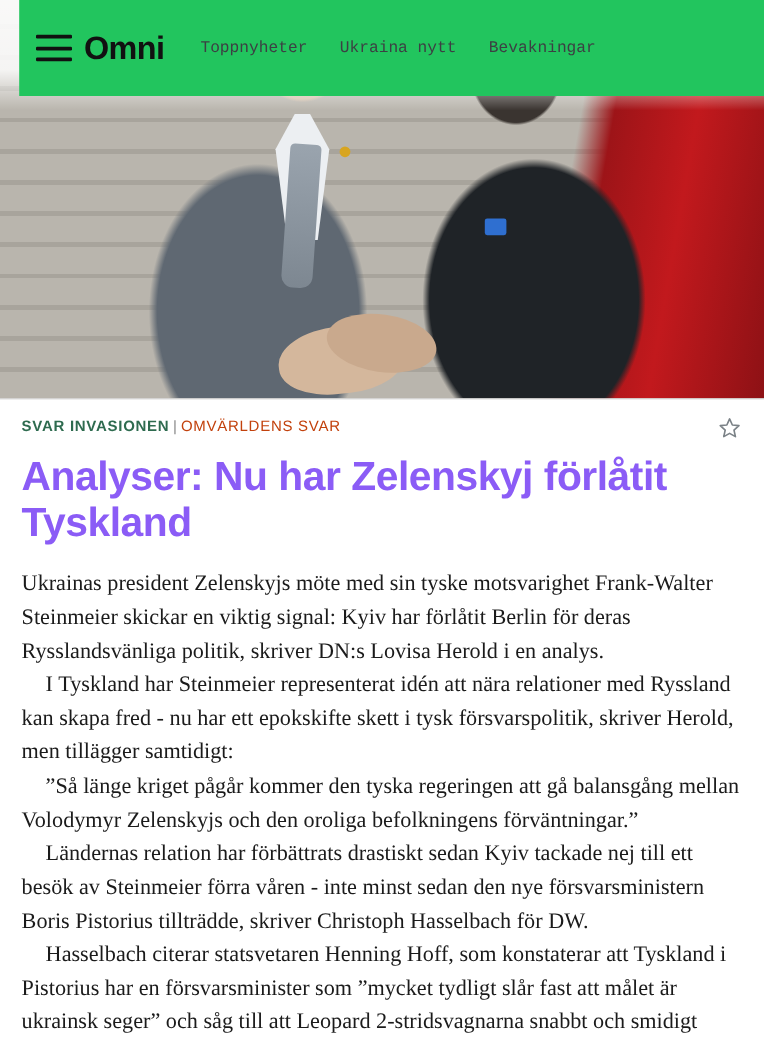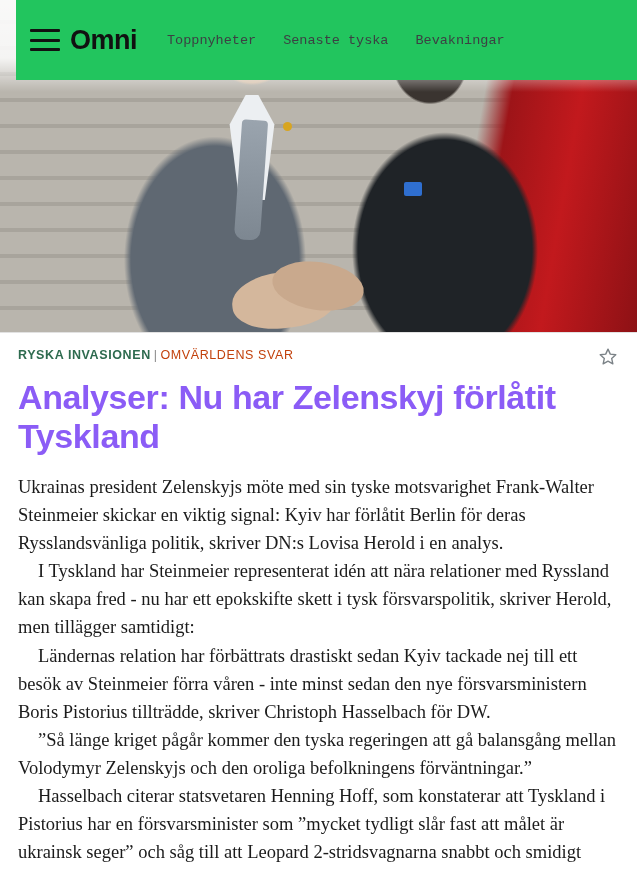--- a/index.html
+++ b/index.html
@@ -273,42 +273,42 @@
 
   <div class="header">
     <div class="hamburger">
       <span></span>
       <span></span>
       <span></span>
     </div>
     <div class="brand">Omni</div>
     <div class="nav">
       <div class="nav-item">Toppnyheter</div>
-      <div class="nav-item">Senaste tyska</div>
+      <div class="nav-item">Ukraina nytt</div>
       <div class="nav-item">Bevakningar</div>
     </div>
   </div>
 
   <div class="divider"></div>
 
   <div class="article">
 
     <div class="kicker-row">
       <div class="kicker">
-        <span class="k-main">RYSKA INVASIONEN</span><span class="k-sep">|</span><span class="k-sub">OMVÄRLDENS SVAR</span>
+        <span class="k-main">SVAR INVASIONEN</span><span class="k-sep">|</span><span class="k-sub">OMVÄRLDENS SVAR</span>
       </div>
       <svg class="star-icon" viewBox="0 0 24 24">
         <path d="M12 3.4l2.5 5.5 6 .6-4.5 4.1 1.3 5.9L12 16.5 6.7 19.5 8 13.6 3.5 9.5l6-.6z" fill="none" stroke="#7b8287" stroke-width="1.5" stroke-linejoin="round"></path>
       </svg>
     </div>
 
     <h1 class="headline">Analyser: Nu har Zelenskyj förlåtit Tyskland</h1>
 
     <div class="body">
       <p>Ukrainas president Zelenskyjs möte med sin tyske motsvarighet Frank-Walter Steinmeier skickar en viktig signal: Kyiv har förlåtit Berlin för deras Rysslandsvänliga politik, skriver DN:s Lovisa Herold i en analys.</p>
       <p>I Tyskland har Steinmeier representerat idén att nära relationer med Ryssland kan skapa fred - nu har ett epokskifte skett i tysk försvarspolitik, skriver Herold, men tillägger samtidigt:</p>
+      <p>”Så länge kriget pågår kommer den tyska regeringen att gå balansgång mellan Volodymyr Zelenskyjs och den oroliga befolkningens förväntningar.”</p>
       <p>Ländernas relation har förbättrats drastiskt sedan Kyiv tackade nej till ett besök av Steinmeier förra våren - inte minst sedan den nye försvarsministern Boris Pistorius tillträdde, skriver Christoph Hasselbach för DW.</p>
-      <p>”Så länge kriget pågår kommer den tyska regeringen att gå balansgång mellan Volodymyr Zelenskyjs och den oroliga befolkningens förväntningar.”</p>
       <p>Hasselbach citerar statsvetaren Henning Hoff, som konstaterar att Tyskland i Pistorius har en försvarsminister som ”mycket tydligt slår fast att målet är ukrainsk seger” och såg till att Leopard 2-stridsvagnarna snabbt och smidigt levererades till Ukraina.</p>
     </div>
 
   </div>
 </div>
 
 </body></html>

